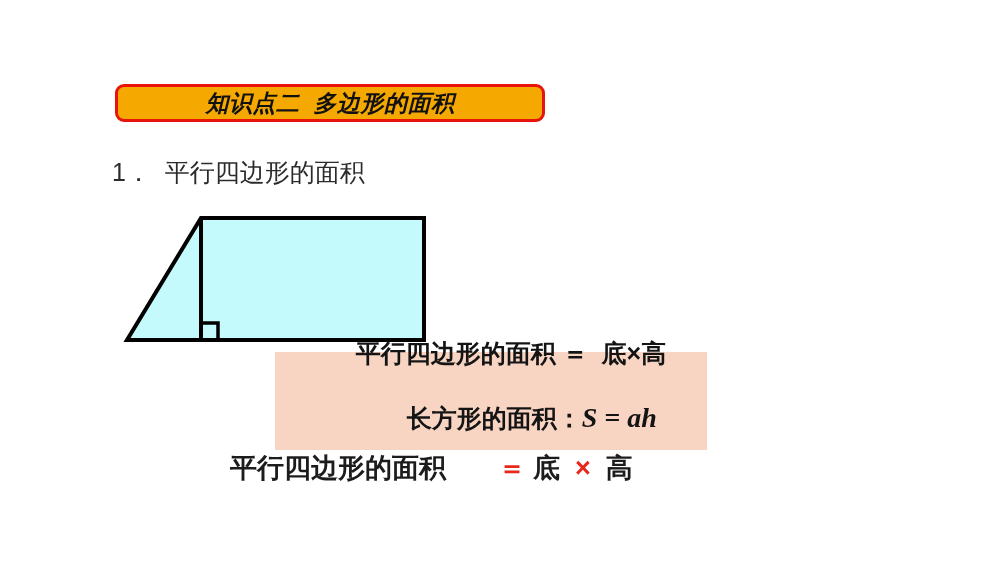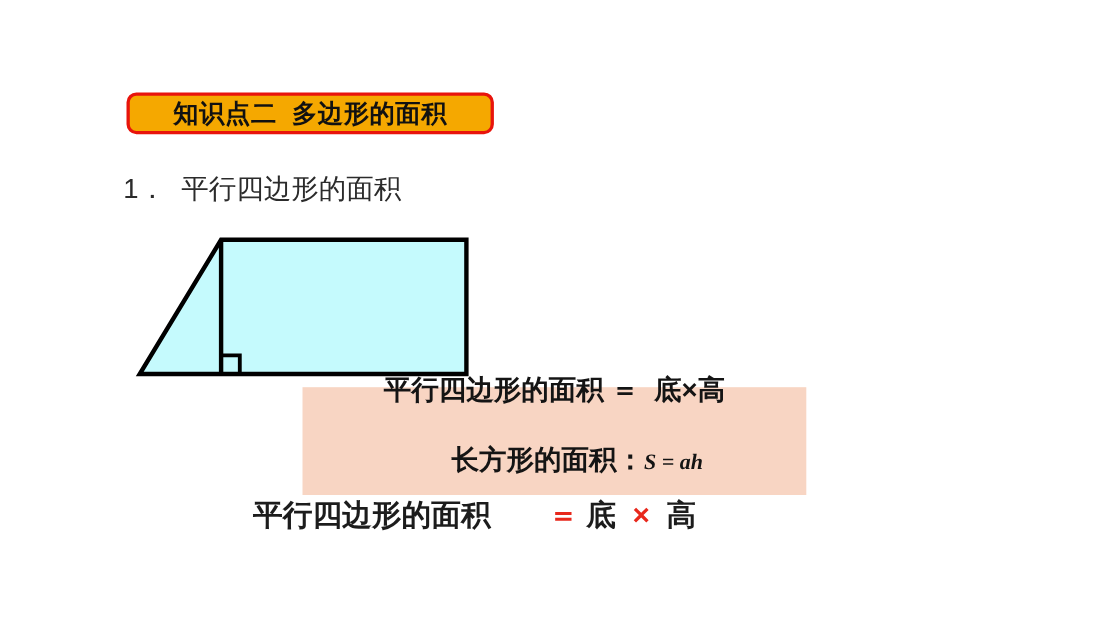--- a/index.html
+++ b/index.html
@@ -17,29 +17,30 @@
     height: 563px;
     background: #ffffff;
     overflow: hidden;
   }
 
   
   #title-banner {
     position: absolute;
     left: 115px;
     top: 84px;
-    width: 334px;
+    width: 430px;
     height: 38px;
     box-sizing: border-box;
     background: #F5A800;
     border: 3px solid #E8140C;
     border-radius: 9px;
     display: flex;
     align-items: center;
     justify-content: center;
+    font-style: italic;
   }
   #title-banner-text {
     font-size: 23px;
     font-weight: bold;
     color: #111111;
     letter-spacing: 0.5px;
     white-space: pre;
     line-height: 1;
   }
 
@@ -78,42 +79,43 @@
   }
   #under-line-1 { left: 248px; top: 336px; }
   #under-line-2 { left: 200px; top: 424px; }
   .op-red { color: #E8281C; }
 
   
   #formula-callout {
     position: absolute;
     left: 275px;
     top: 352px;
-    width: 458px;
+    width: 392px;
     height: 98px;
     background: #F8D5C3;
     display: flex;
     flex-direction: column;
     align-items: center;
     justify-content: center;
     gap: 5px;
+    padding-left: 40px;
   }
   .callout-line {
     white-space: pre;
     font-size: 25px;
     font-weight: bold;
     color: #141414;
     line-height: 1.15;
     text-align: center;
   }
   .formula-italic {
     font-family: "Liberation Serif", "DejaVu Serif", serif;
     font-style: italic;
     font-weight: bold;
-    font-size: 20px;
+    font-size: 28px;
   }
 </style>
 </head>
 <body>
 
 <div id="slide">
 
   <div id="title-banner">
     <span id="title-banner-text">知识点二  多边形的面积</span>
   </div>

